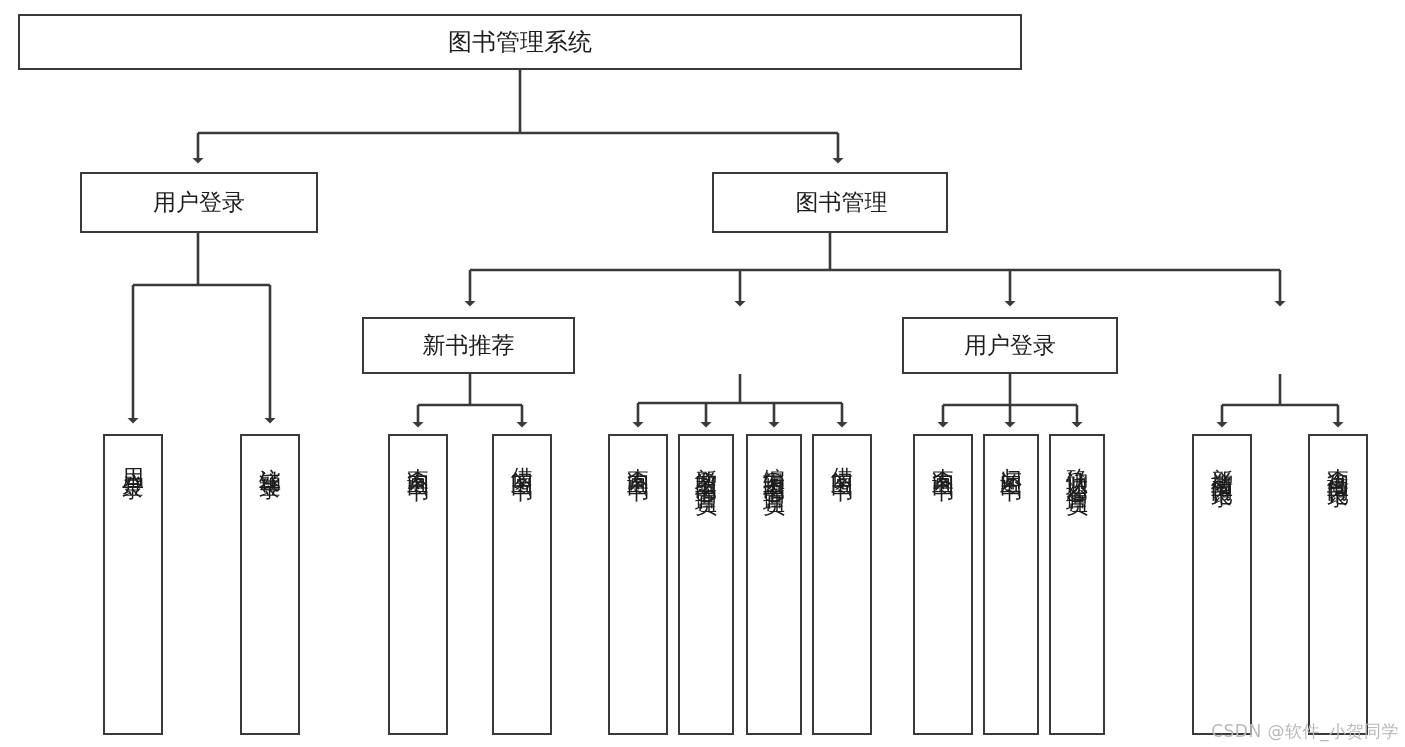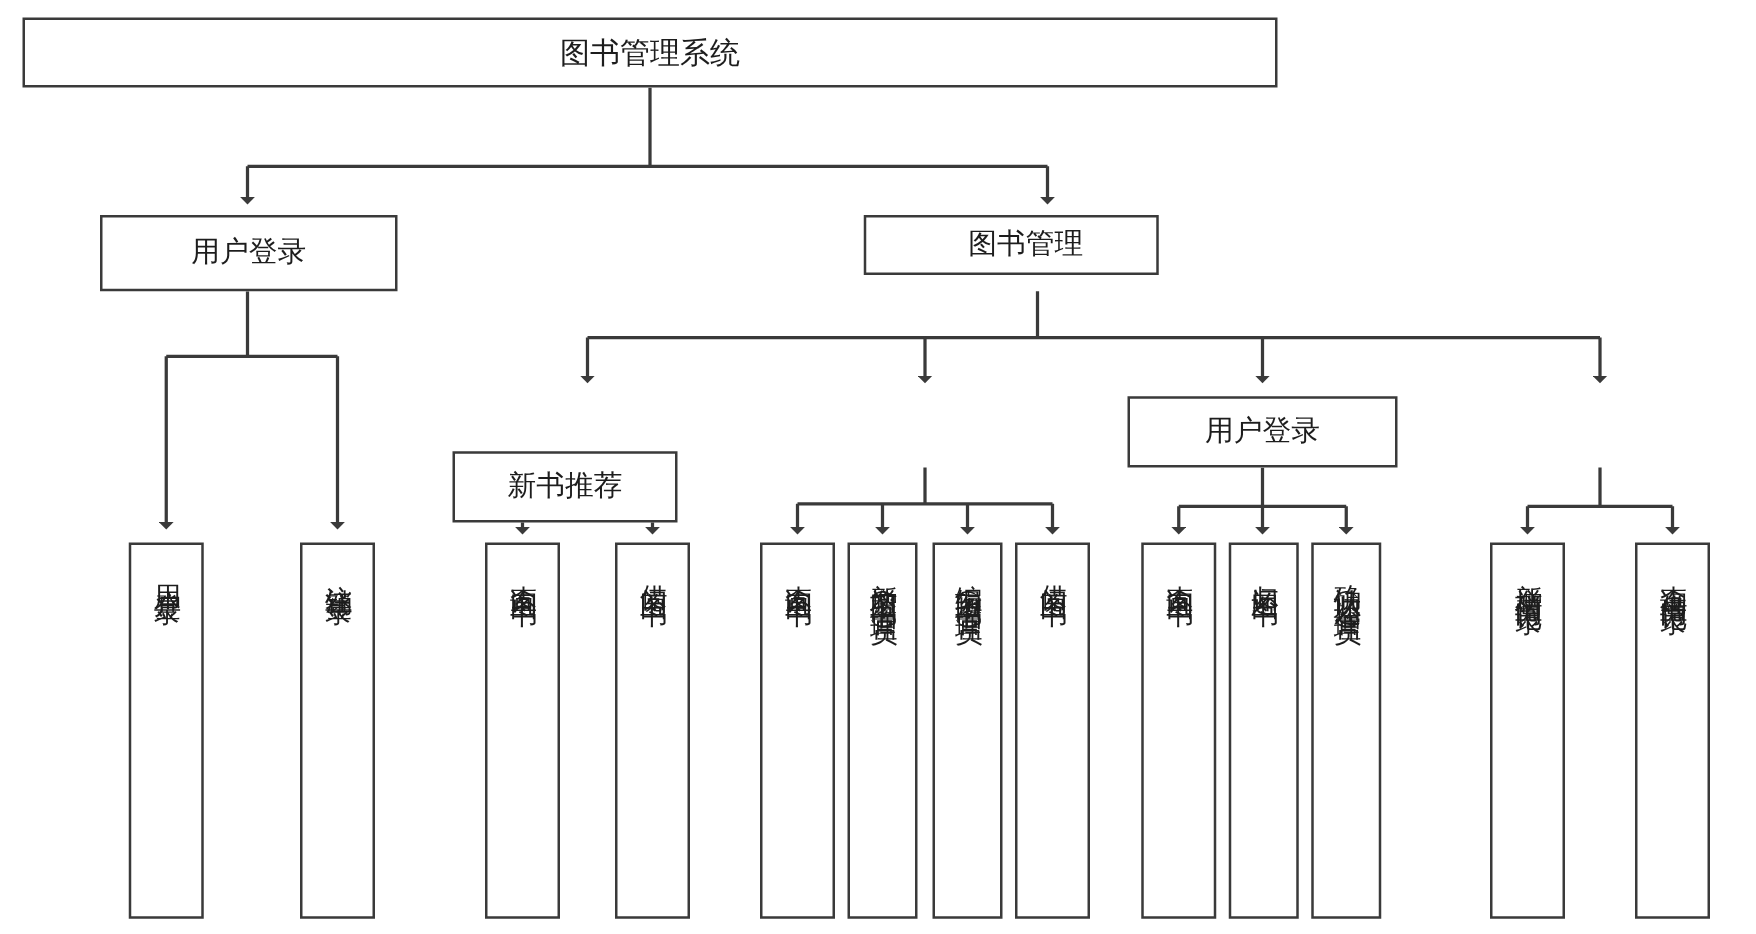--- a/index.html
+++ b/index.html
@@ -123,25 +123,25 @@
     </g>
   </svg>
 
   <div class="node horiz root" style="left:18px; top:14px; width:1004px; height:56px;">
     <span class="label">图书管理系统</span>
   </div>
 
   <div class="node horiz" style="left:80px; top:172px; width:238px; height:61px;">
     <span class="label">用户登录</span>
   </div>
-  <div class="node horiz" style="left:691px; top:172px; width:236px; height:48px;padding-left:23px;">
+  <div class="node horiz" style="left:712px; top:172px; width:236px; height:61px;padding-left:23px;">
     <span class="label">图书管理</span>
   </div>
 
-  <div class="node horiz" style="left:362px; top:317px; width:180px; height:57px;margin-top:44px;">
+  <div class="node horiz" style="left:362px; top:317px; width:213px; height:57px;">
     <span class="label">新书推荐</span>
   </div>
   <div class="node horiz" style="left:902px; top:317px; width:216px; height:57px;">
     <span class="label">用户登录</span>
   </div>
 
   <div class="node vert" style="left:103px; top:434px; width:60px; height:301px;">
     <span class="label">用户登录</span>
   </div>
   <div class="node vert" style="left:240px; top:434px; width:60px; height:301px;">
@@ -178,14 +178,15 @@
     <span class="label">确认归还（管理员）</span>
   </div>
 
   <div class="node vert" style="left:1192px; top:434px; width:60px; height:301px;">
     <span class="label">新增借阅记录</span>
   </div>
   <div class="node vert" style="left:1308px; top:434px; width:60px; height:301px;">
     <span class="label">查询借阅记录</span>
   </div>
 
+  <div class="watermark">CSDN @软件_小贺同学</div>
 
 </div>
 
 </body></html>

